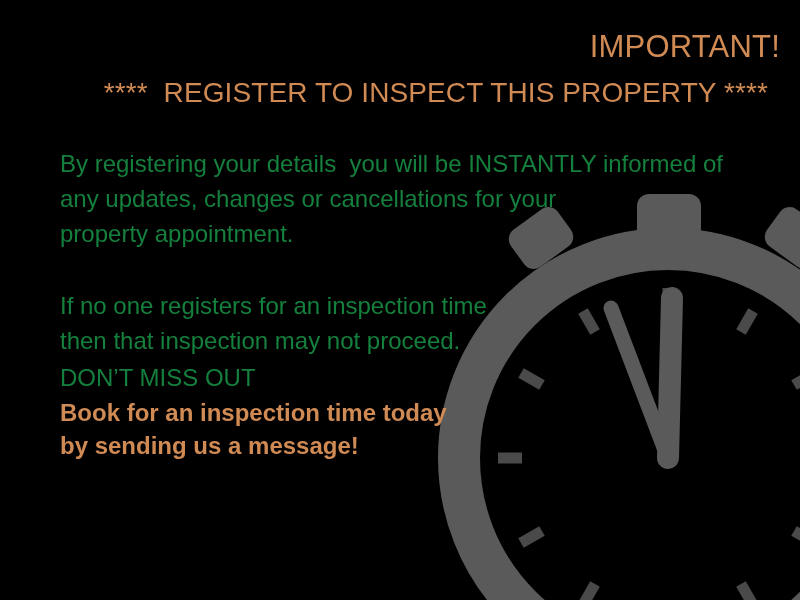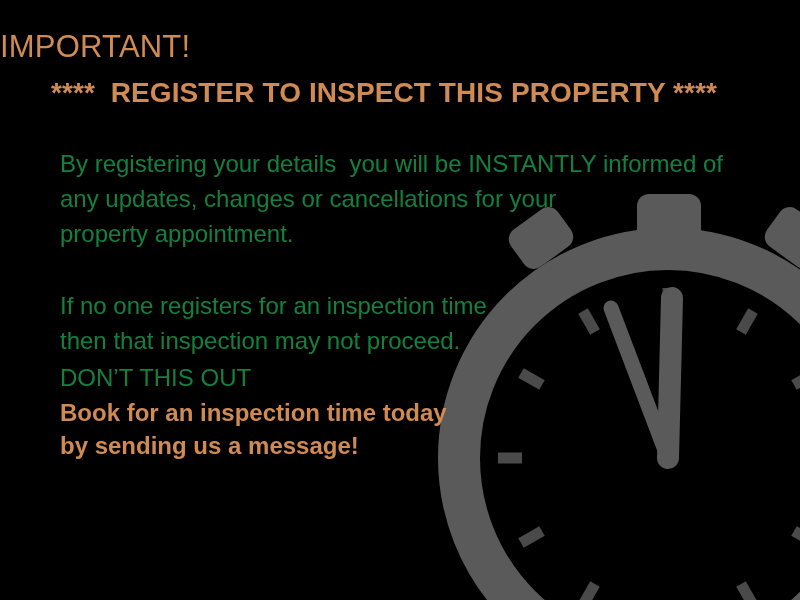--- a/index.html
+++ b/index.html
@@ -33,38 +33,38 @@
     top: 0;
     width: 800px;
     height: 600px;
   }
 
   .headline-important {
     position: absolute;
     left: 0;
     top: 28px;
     width: 780px;
-    text-align: left;
+    text-align: right;
     color: #d08a54;
     font-size: 31px;
     font-weight: normal;
     letter-spacing: 0.2px;
     line-height: 38px;
     white-space: pre;
   }
 
   .headline-register {
     position: absolute;
     left: 0;
     top: 76px;
     width: 768px;
-    text-align: center;
+    text-align: right;
     color: #d08a54;
     font-size: 28px;
-    font-weight: bold;
+    font-weight: normal;
     letter-spacing: 0.1px;
     line-height: 34px;
     white-space: pre;
   }
 
   .body-block {
     position: absolute;
     left: 60px;
     color: #15803d;
     font-size: 24px;
@@ -137,20 +137,20 @@
 
     <div class="headline-register">****  REGISTER TO INSPECT THIS PROPERTY ****</div>
 
     <div class="body-block" id="para-register">By registering your details  you will be INSTANTLY informed of
 any updates, changes or cancellations for your
 property appointment.</div>
 
     <div class="body-block" id="para-noone">If no one registers for an inspection time
 then that inspection may not proceed.</div>
 
-    <div class="body-block" id="cta-dont-miss">DON’T THIS OUT</div>
+    <div class="body-block" id="cta-dont-miss">DON’T MISS OUT</div>
 
     <div class="cta-orange" id="cta-message">by sending us a message!</div>
 
     <div class="cta-orange" id="cta-book">Book for an inspection time today</div>
 
   </div>
 </div>
 
 </body></html>

